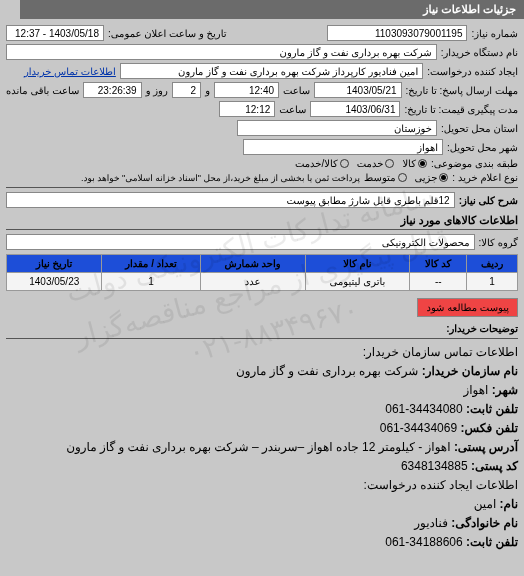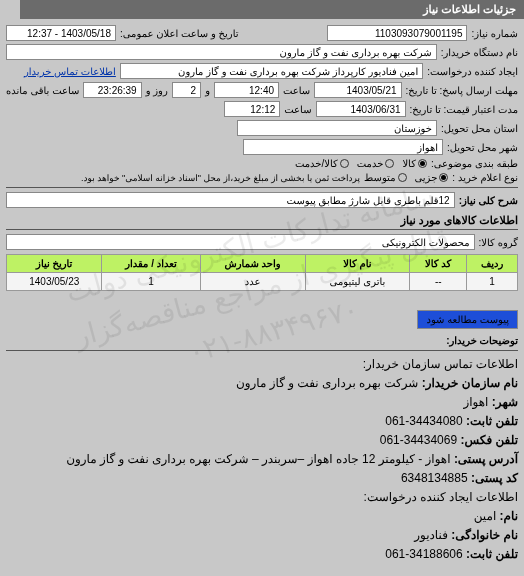--- a/index.html
+++ b/index.html
@@ -76,32 +76,32 @@
     border-collapse: collapse;
     margin-top: 4px;
     font-size: 10px;
   }
   table.goods th, table.goods td {
     border: 1px solid #999;
     padding: 3px 4px;
     text-align: center;
   }
   table.goods th {
-    background: #bef264;
+    background: #1d4ed8;
   }
   table.goods td {
     background: #f4f4f4;
   }
   .btn {
-    background: #1d4ed8;
+    background: #ef4444;
     border: 1px solid #888;
     padding: 3px 8px;
     font-size: 10px;
     cursor: pointer;
-    margin-top: 19px;
+    margin-top: 7px;
   }
   .radio-grp {
     display: inline-flex;
     gap: 8px;
     align-items: center;
   }
   .radio-item {
     display: inline-flex;
     align-items: center;
     gap: 2px;
@@ -140,21 +140,21 @@
 
 <div class="header-bar">جزئیات اطلاعات نیاز</div>
 
 <div class="content">
 
   <div class="row">
     <span class="label">شماره نیاز:</span>
     <span class="field" style="width:140px">1103093079001195</span>
     <span class="spacer"></span>
     <span class="label">تاریخ و ساعت اعلان عمومی:</span>
-    <span class="field" style="width:110px">1403/05/18 - 12:37</span>
+    <span class="field" style="width:98px">1403/05/18 - 12:37</span>
   </div>
 
   <div class="row">
     <span class="label">نام دستگاه خریدار:</span>
     <span class="field" style="flex:1">شرکت بهره برداری نفت و گاز مارون</span>
   </div>
 
   <div class="row">
     <span class="label">ایجاد کننده درخواست:</span>
     <span class="field" style="flex:1">امین فنادیور کارپرداز شرکت بهره برداری نفت و گاز مارون</span>
@@ -167,21 +167,21 @@
     <span class="label">ساعت</span>
     <span class="field" style="width:67px">12:40</span>
     <span class="label">و</span>
     <span class="field" style="width:30px;text-align:center">2</span>
     <span class="label">روز و</span>
     <span class="field" style="width:60px">23:26:39</span>
     <span class="label">ساعت باقی مانده</span>
   </div>
 
   <div class="row">
-    <span class="label">مدت اعتبار قیمت: تا تاریخ:</span>
+    <span class="label">مدت پیگیری قیمت: تا تاریخ:</span>
     <span class="field" style="width:90px">1403/06/31</span>
     <span class="label">ساعت</span>
     <span class="field" style="width:56px">12:12</span>
   </div>
 
   <div class="row">
     <span class="label">استان محل تحویل:</span>
     <span class="field" style="width:200px">خوزستان</span>
   </div>
 

